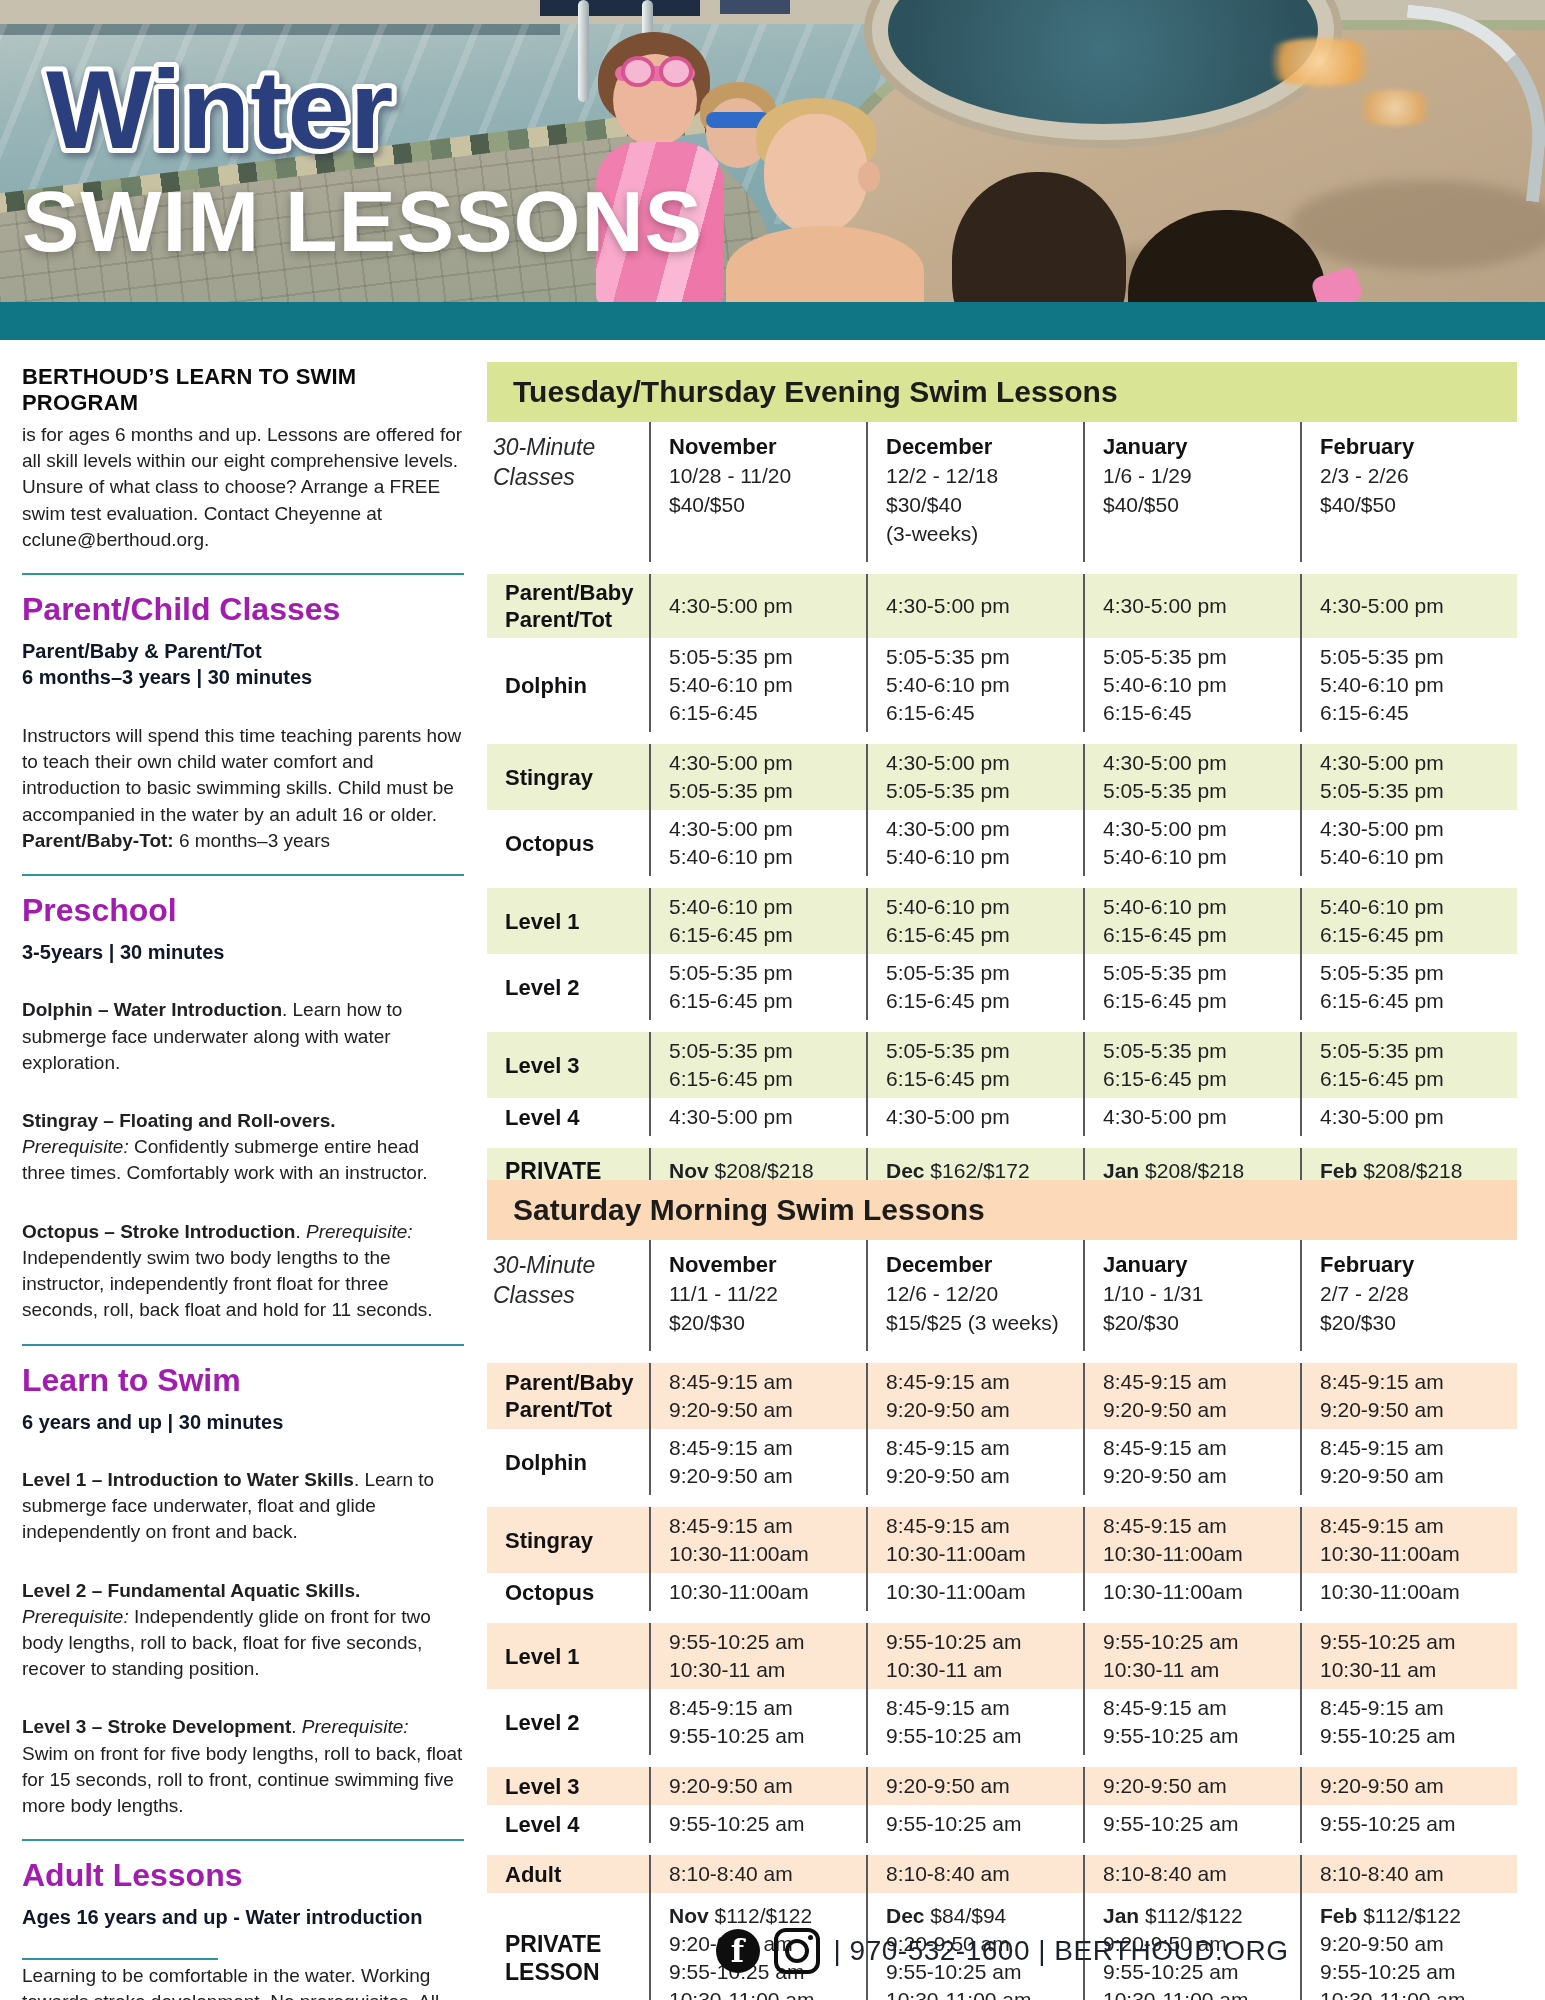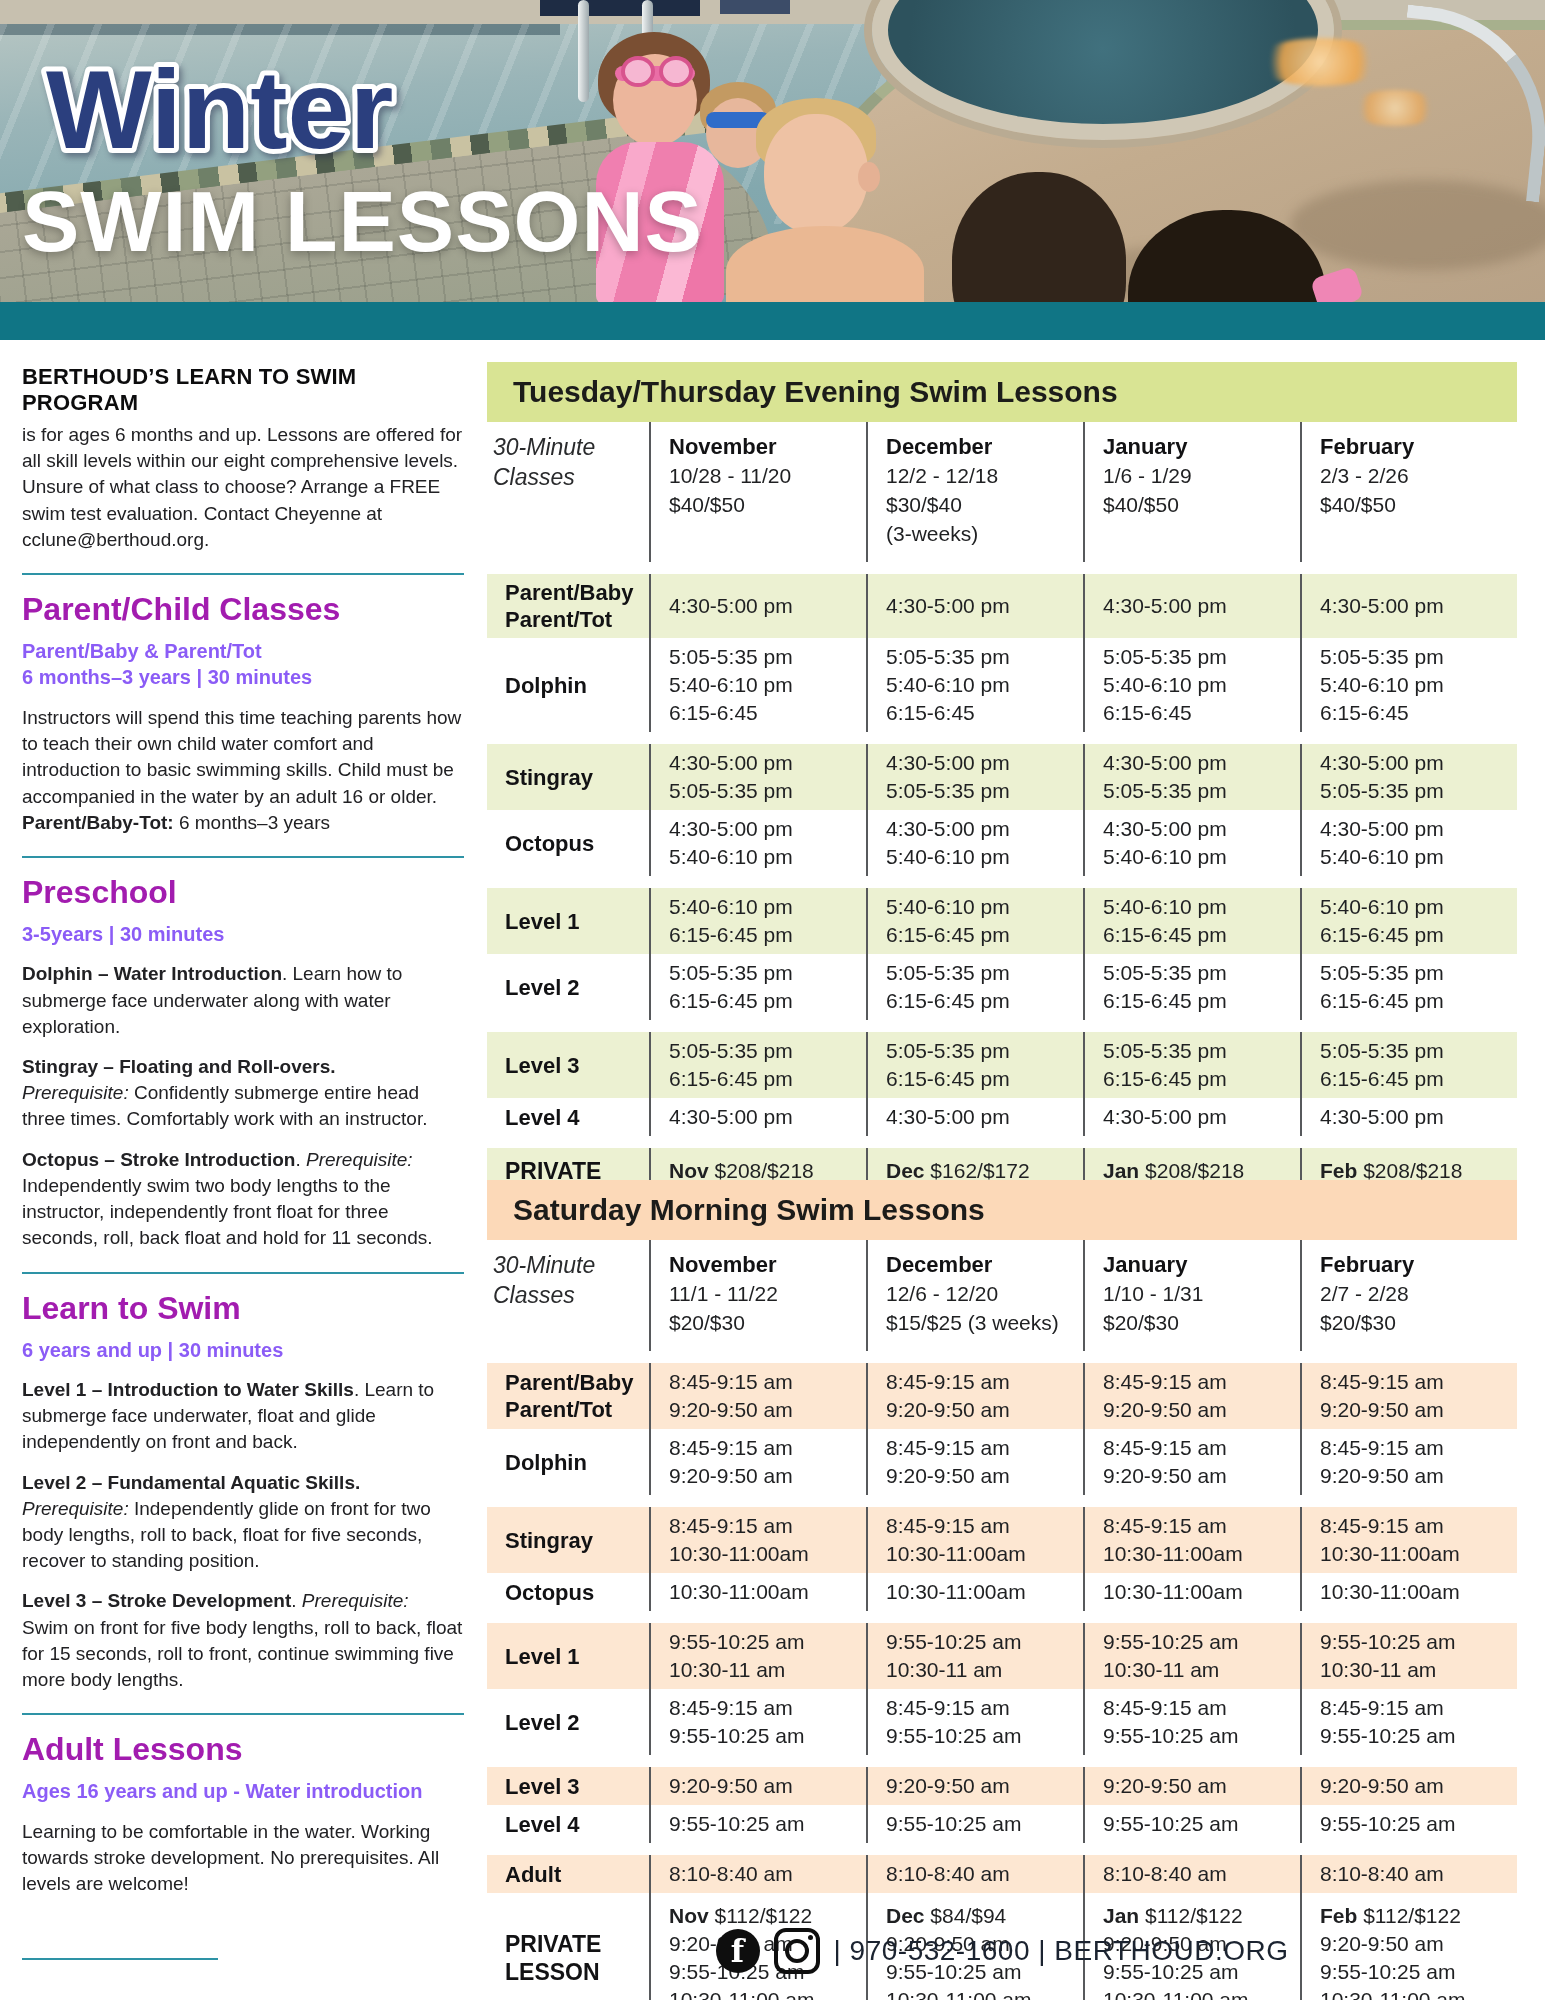--- a/index.html
+++ b/index.html
@@ -64,22 +64,22 @@
   .title-swim{position:absolute;left:22px;top:172px;font-size:86px;font-weight:bold;color:#ffffff;
         letter-spacing:1px;text-shadow:0 3px 10px rgba(0,0,0,.28);white-space:nowrap;}
   .teal-band{position:absolute;left:0;top:302px;width:1545px;height:38px;background:#107585;}
 
   
   .leftcol{position:absolute;left:22px;top:364px;width:442px;}
   .intro-head{font-size:22px;font-weight:bold;color:#0c0c0d;letter-spacing:.2px;}
   .para{font-size:19px;line-height:1.38;white-space:pre-line;margin:6px 0 0;color:#212124;}
   .tdiv{border:none;border-top:2px solid #2e93a6;margin:20px 0 16px;width:100%;}
   .sec-head{font-size:32px;font-weight:bold;color:#a21caf;margin:12px 0 10px;}
-  .sub{font-size:20px;font-weight:bold;line-height:1.32;color:#8b5cf6;}
-  .sec .para{margin-top:14px;}
+  .sub{font-size:20px;font-weight:bold;line-height:1.32;color:#0f172a;}
+  .sec .para{margin-top:32px;}
   .b{font-weight:bold;} .i{font-style:italic;}
   .final-div{position:absolute;left:22px;top:1958px;width:196px;border:none;border-top:2px solid #2e93a6;margin:0;}
 
   
   .ltable{position:absolute;left:487px;width:1030px;}
   .ltable.t1{top:362px;} .ltable.t2{top:1180px;}
   .t-green{--bar:#d9e494;--shade:#ecf1d2;}
   .t-peach{--bar:#fcd9b8;--shade:#fde7d2;}
   .tbar{background:var(--bar);font-weight:bold;font-size:30px;color:#1c1c1a;padding:13px 0 13px 26px;}
   .trow{display:grid;grid-template-columns:162px repeat(4,1fr);}

